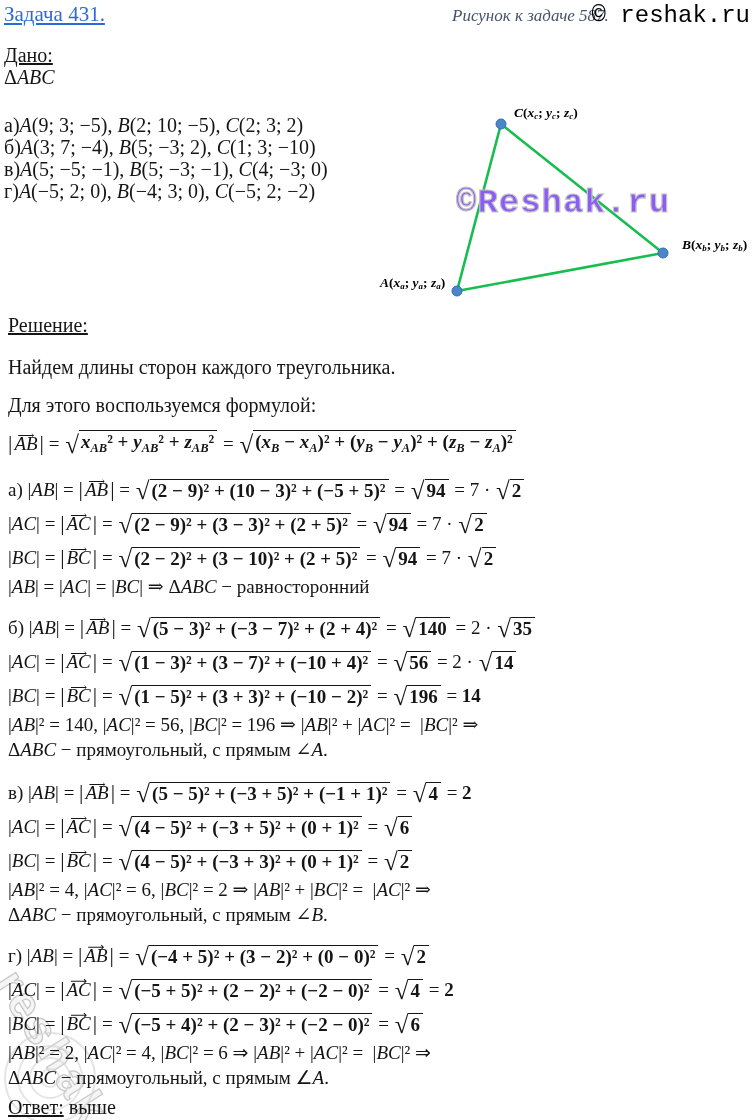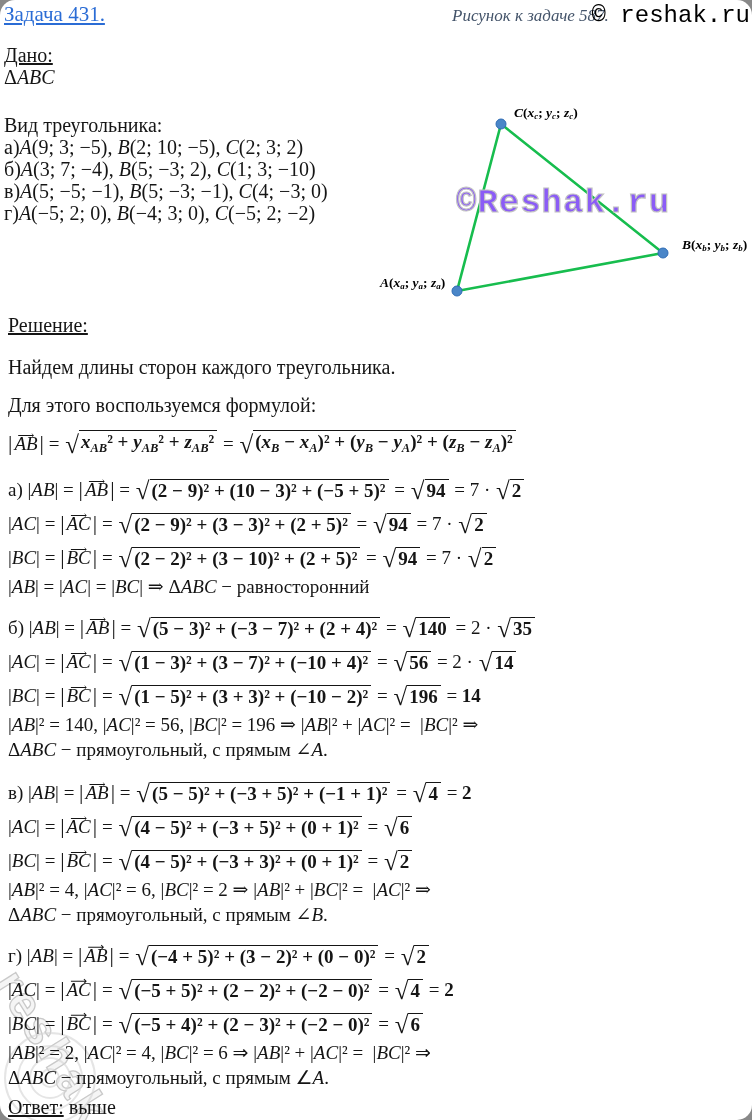--- a/index.html
+++ b/index.html
@@ -1,20 +1,20 @@
 <!DOCTYPE html>
 <html><head>
 <meta charset="utf-8">
 <style>
   * { margin:0; padding:0; box-sizing:border-box; }
   html,body { background:#888; }
   .page {
     position:relative; width:752px; height:1120px; margin:0 auto;
     background:#ffffff; overflow:hidden;
-    font-family:"Liberation Serif","DejaVu Serif",serif; color:#151515;border-radius:15px;
+    font-family:"Liberation Serif","DejaVu Serif",serif; color:#151515;
   }
   
   .hdr-title { position:absolute; left:4px; top:2px; font-size:21px;
     color:#2a6cd5; text-decoration:underline; cursor:pointer; z-index:3; }
   .hdr-caption { position:absolute; left:452px; top:6px; font-size:17px;
     font-style:italic; color:#44546a; z-index:3; }
   .hdr-copy { position:absolute; right:2px; top:2px; font-size:24px; color:#000000; z-index:3;font-family:Liberation Mono, monospace; }
 
   
   .given { position:absolute; left:4px; top:44px; font-size:20px; line-height:22px; z-index:2; }
@@ -75,21 +75,20 @@
 <div class="page">
 
   <a class="hdr-title" style="color: rgb(42, 108, 213);">Задача 431.</a>
   <div class="hdr-caption" style="color: rgb(68, 84, 106);">Рисунок к задаче 587.</div>
   <div class="hdr-copy">© reshak.ru</div>
 
   <div class="given">
     <div class="sec-label">Дано:</div>
     <div>Δ<i>ABC</i></div>
     <div class="gap26"></div>
-    <div>Вид треугольника:</div>
     <div><div class="given-line">а)<i>A</i>(9; 3; −5), <i>B</i>(2; 10; −5), <i>C</i>(2; 3; 2)</div><div class="given-line">б)<i>A</i>(3; 7; −4), <i>B</i>(5; −3; 2), <i>C</i>(1; 3; −10)</div><div class="given-line">в)<i>A</i>(5; −5; −1), <i>B</i>(5; −3; −1), <i>C</i>(4; −3; 0)</div><div class="given-line">г)<i>A</i>(−5; 2; 0), <i>B</i>(−4; 3; 0), <i>C</i>(−5; 2; −2)</div></div>
   </div>
 
   <div class="figure">
     <svg width="380" height="215" viewBox="0 0 380 215">
       <line id="edge-AB" stroke-width="2.6" stroke-linecap="round" x1="81" y1="195" x2="287" y2="157" stroke="#17bd4e"></line>
       <line id="edge-BC" stroke-width="2.6" stroke-linecap="round" x1="287" y1="157" x2="125" y2="28" stroke="#17bd4e"></line>
       <line id="edge-CA" stroke-width="2.6" stroke-linecap="round" x1="125" y1="28" x2="81" y2="195" stroke="#17bd4e"></line>
       <circle id="dot-A" r="5" cx="81" cy="195" fill="#4a86c8" stroke="#2f6cb5"></circle>
       <circle id="dot-B" r="5" cx="287" cy="157" fill="#4a86c8" stroke="#2f6cb5"></circle>

